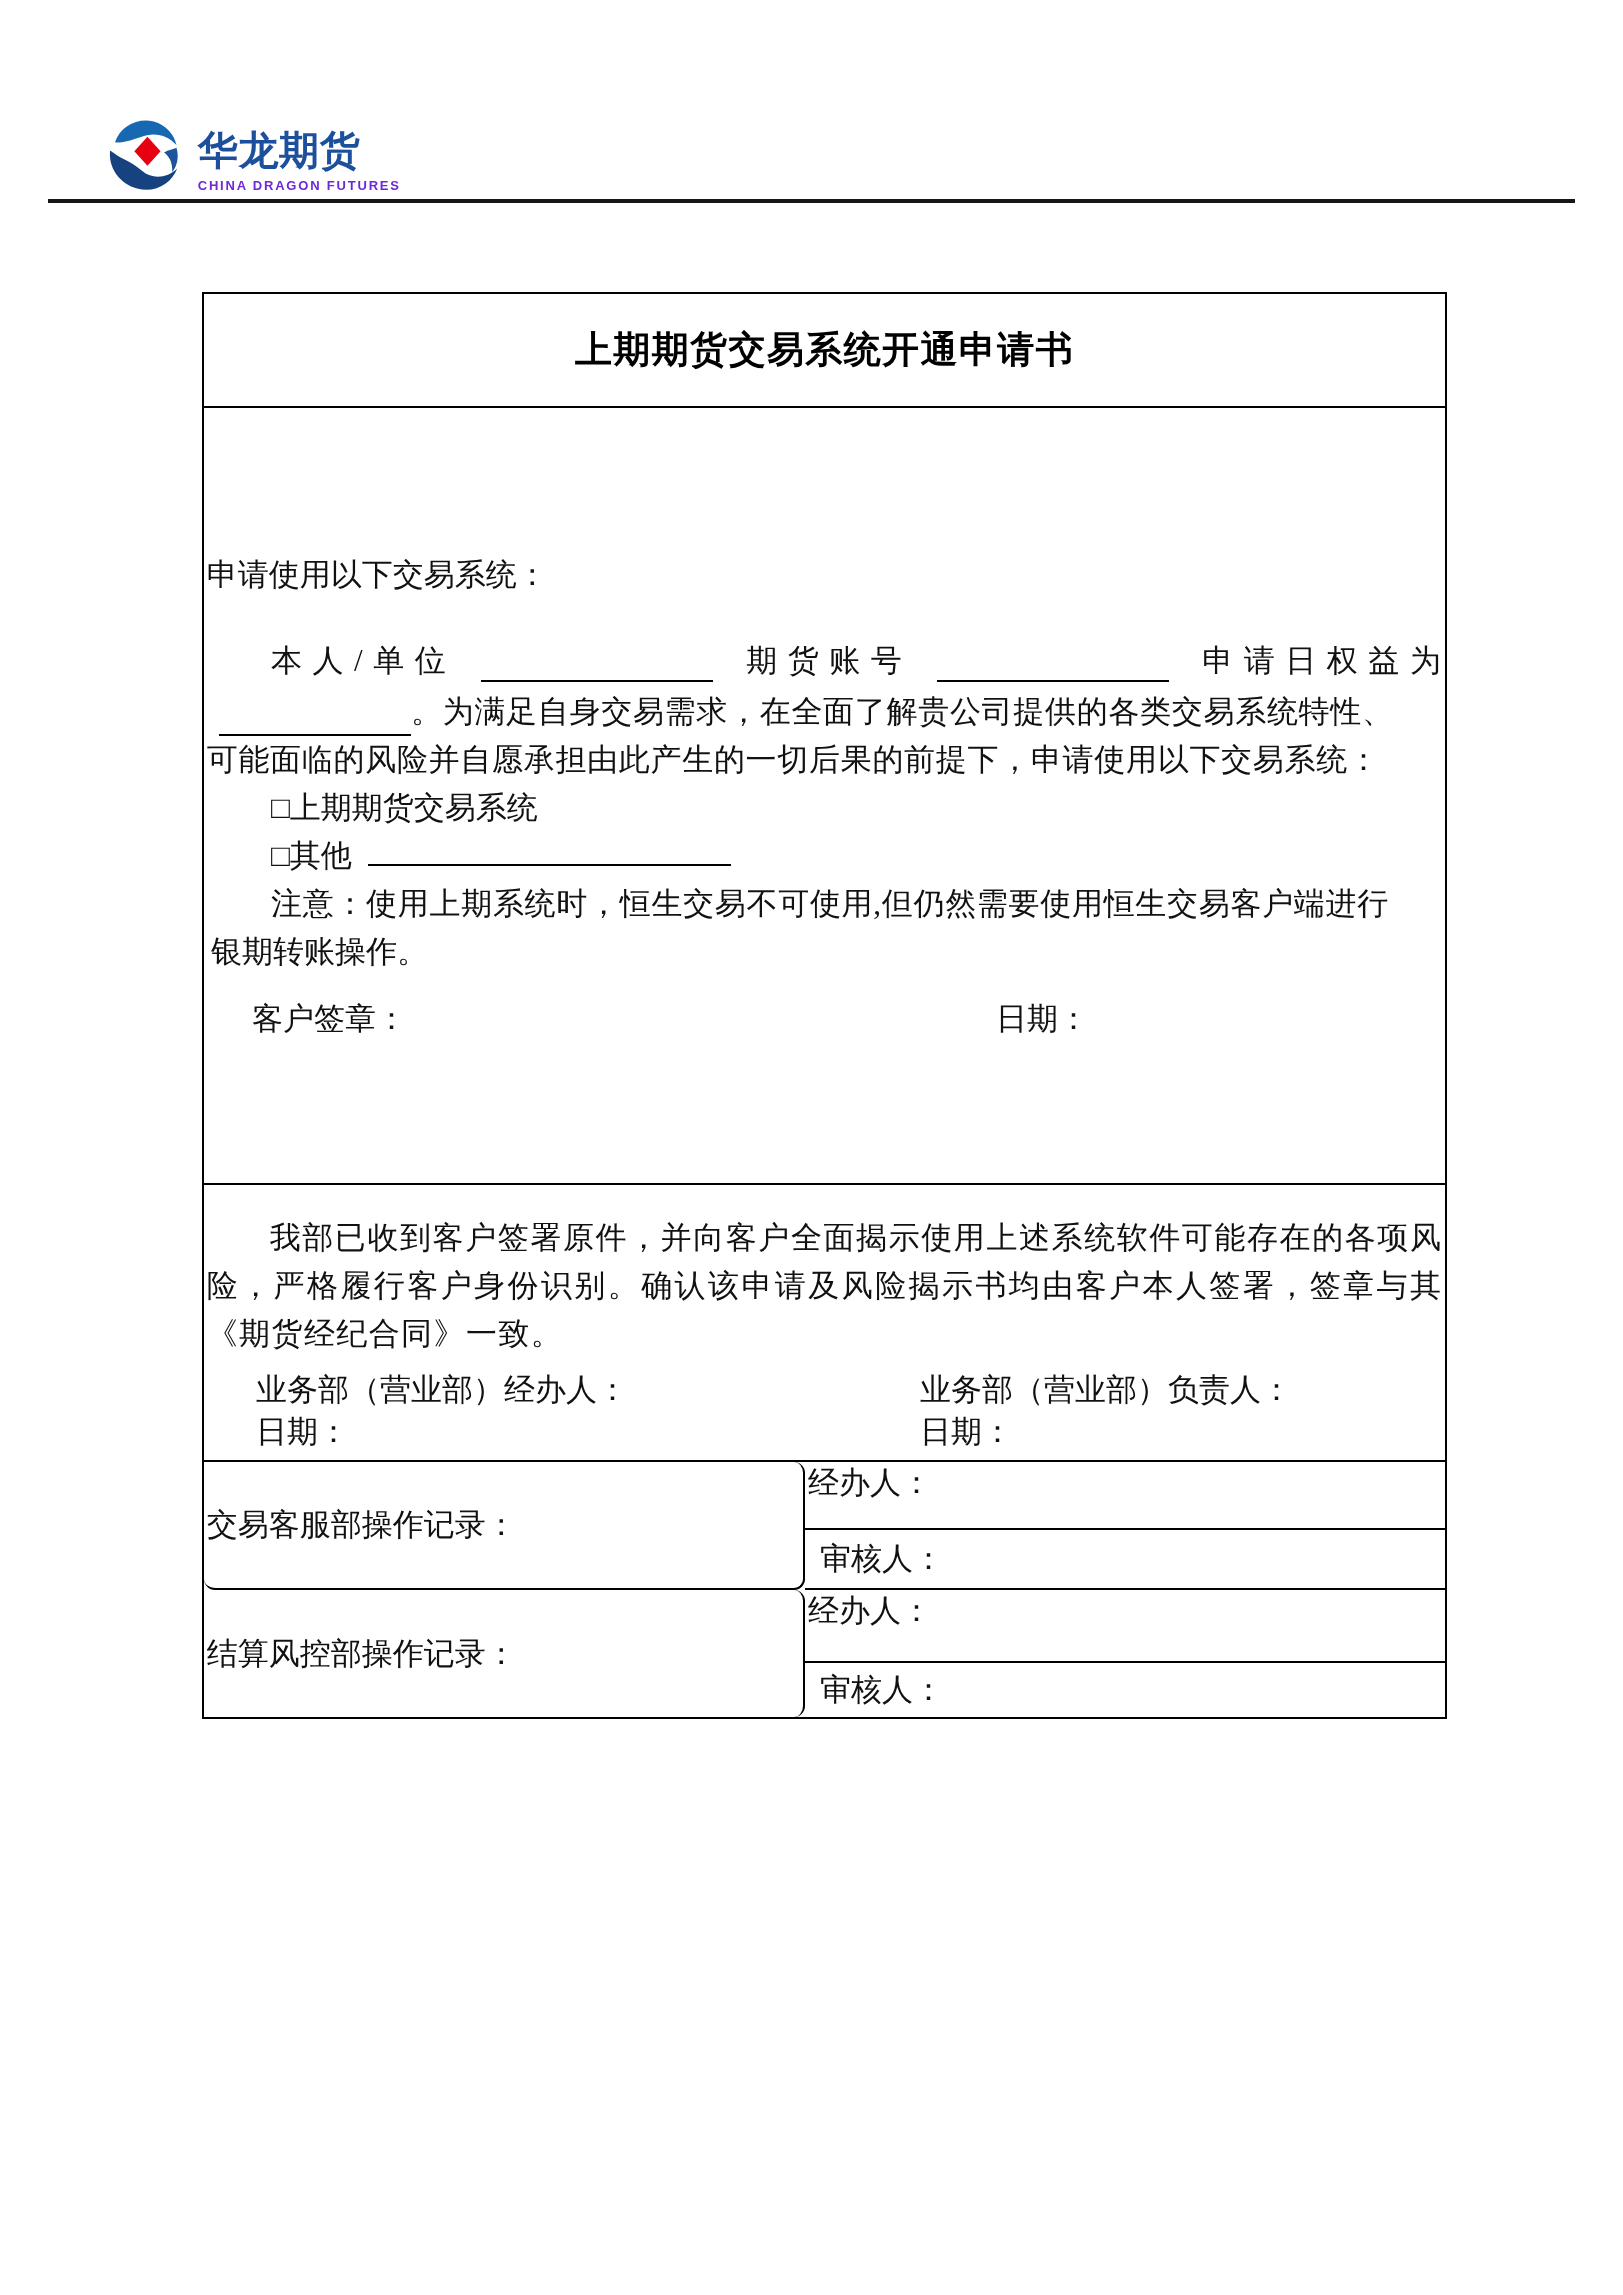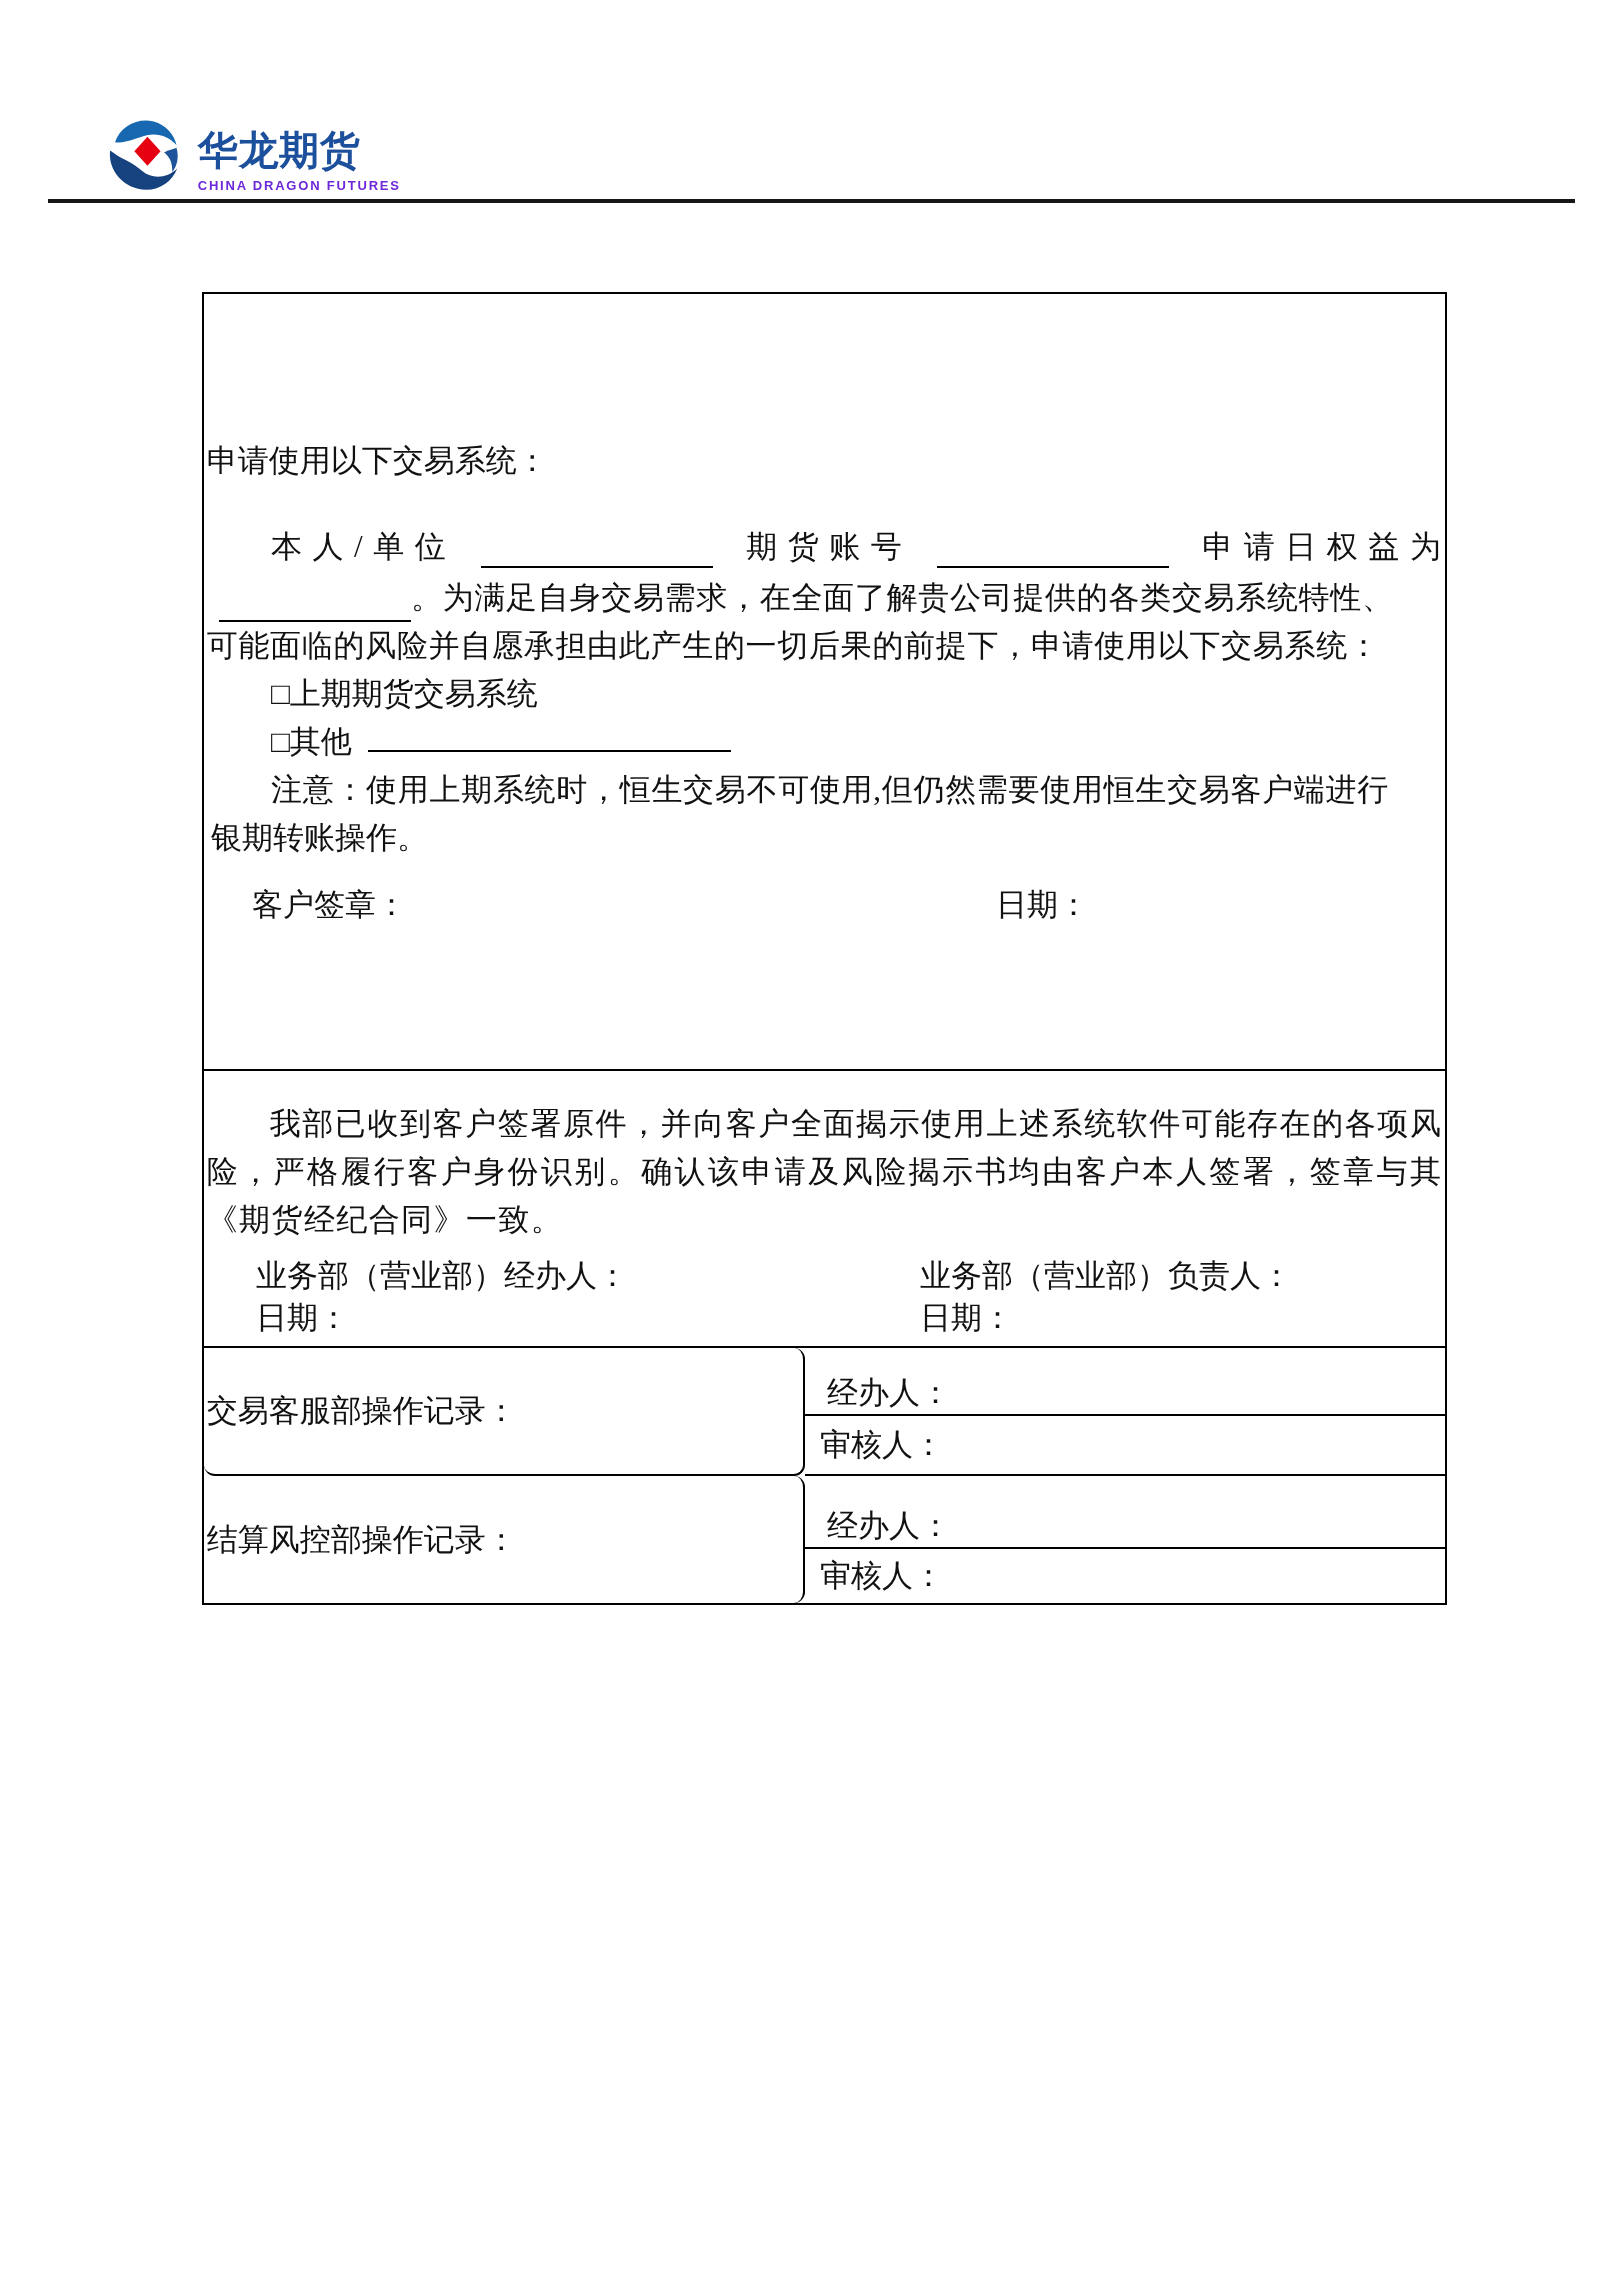--- a/index.html
+++ b/index.html
@@ -70,21 +70,21 @@
   .pos-right{position:absolute;left:716px;}
 
   .sec-records{display:grid;grid-template-columns:601px 1fr;grid-template-rows:128px 127px;font-size:31px;}
   .rec-label{
     border-right:2px solid #000;display:flex;align-items:center;
     padding-left:2.7px;white-space:nowrap;overflow:hidden;border-radius:11px;
   }
   .rec-label.row-a{border-bottom:2px solid #000;}
   .rec-right{display:flex;flex-direction:column;}
   .rec-right.row-a{border-bottom:2px solid #000;}
-  .rec-sub-top{height:68px;border-bottom:2px solid #000;display:flex;align-items:flex-end;padding-left:22px;}
+  .rec-sub-top{height:68px;border-bottom:2px solid #000;display:flex;align-items:flex-start;padding-left:3px;}
   .row-b .rec-sub-top{height:73px;}
   .rec-sub-bottom{flex:1;display:flex;align-items:center;padding-left:15px;}
 </style>
 </head>
 <body>
 
 <div class="logo">
   <div class="logo-mark">
     <svg viewBox="0 0 104 110" width="72" height="76" aria-hidden="true">
       <path d="M10 38 C 18 14 44 2 66 8 C 84 13 96 27 99 42 C 88 30 72 24 56 28 C 40 32 26 40 10 38 Z" fill="#1768b0"></path>
@@ -95,20 +95,23 @@
   </div>
   <div class="brand">
     <div class="brand-cn">华龙期货</div>
     <div class="brand-en">CHINA DRAGON FUTURES</div>
   </div>
 </div>
 <div class="header-rule"></div>
 
 <div class="form">
 
+  <div class="sec-title">
+    <div class="title">上期期货交易系统开通申请书</div>
+  </div>
 
   <div class="sec-body">
     <div class="salutation">申请使用以下交易系统：</div>
 
     <div class="req-line">
       <span>本 人 / 单 位</span>
       <span class="blank blank-w"></span>
       <span>期 货 账 号</span>
       <span class="blank blank-w"></span>
       <span>申 请 日 权 益 为</span>

